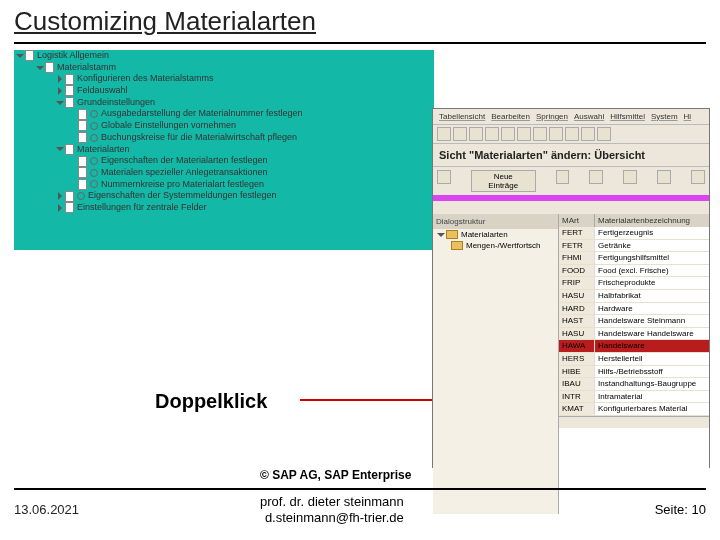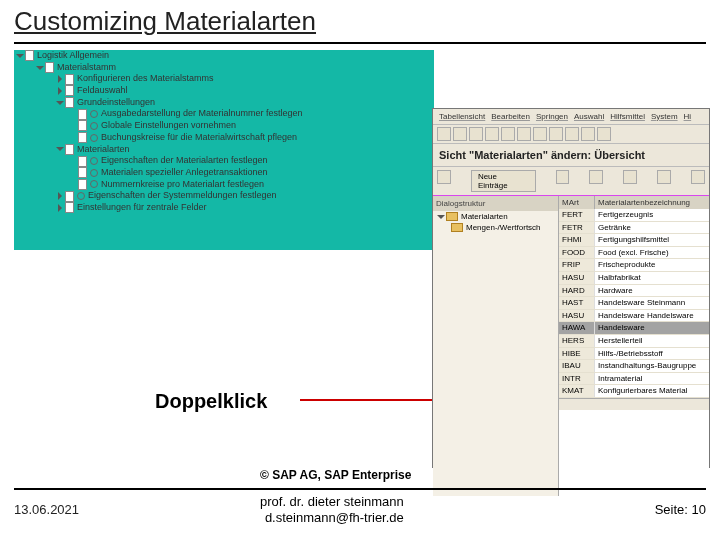--- a/index.html
+++ b/index.html
@@ -27,35 +27,35 @@
   .arrow-line { position:absolute; left:0; top:3px; width:145px; height:2px; background:#c00; }
   .arrow-head { position:absolute; right:0; top:-2px; width:0; height:0; border-left:14px solid #c00; border-top:6px solid transparent; border-bottom:6px solid transparent; }
 
   
   .sap-win { position: absolute; left: 432px; top: 108px; width: 278px; height: 360px; background: #ece7da; border: 1px solid #777; }
   .sap-menu { display:flex; gap:6px; padding:3px 6px; background:#ece7da; font-size:8px; color:#333; border-bottom:1px solid #bbb; }
   .sap-menu span { text-decoration: underline; text-decoration-color: #999; }
   .sap-tool { display:flex; gap:2px; padding:2px 4px; background:#ece7da; border-bottom:1px solid #bbb; }
   .tb-ic { width:14px; height:14px; background:#e8e2d0; border:1px solid #aaa; }
   .sap-head { padding:5px 6px; font: bold 11px Arial; color:#222; background:#ece7da; border-bottom:1px solid #bbb; }
-  .sap-sub { display:flex; gap:20px; padding:3px 4px; background:#ece7da; border-bottom:1px solid #d946ef; }
+  .sap-sub { display:flex; gap:20px; padding:3px 4px; background:#ece7da; border-bottom:6px solid #d946ef;text-align:center; }
   .neu { padding:1px 6px; background:#e8e2d0; border:1px solid #aaa; font-size:8px; }
-  .sap-body { display:flex; height: 300px; }
+  .sap-body { display:flex; height: 300px; margin-top: 13px; }
   .dlg-left { width: 126px; border-right:1px solid #aaa; background:#f4f0e6; font-size:8px; }
   .dlg-h { padding:3px 3px; background:#d8d3c4; font-size:8px; color:#444; }
   .dlg-row { display:flex; align-items:center; gap:3px; padding:1px 2px 1px 6px; }
   .folder-ic { display:inline-block; width:12px; height:9px; background:#e8c060; border:1px solid #b08020; }
   .dlg-right { flex:1; background:#fff; overflow:hidden; }
   .grid-head { display:flex; background:#d8d3c4; font-size:8px; color:#333; }
   .gh1 { width:36px; padding:2px 3px; border-right:1px solid #aaa; }
   .gh2 { flex:1; padding:2px 3px; }
   .grid-row { display:flex; font-size:8px; line-height:1.2; border-bottom:1px solid #e5e0d0; }
   .gc1 { width:36px; padding:1px 3px; background:#eee9da; border-right:1px solid #ddd; }
   .gc2 { flex:1; padding:1px 3px; background:#fff; }
-  .sel .gc1, .sel .gc2 { background:#a3a3a3; }
+  .sel .gc1, .sel .gc2 { background:#b91c1c; }
   .scroll-bot { height:12px; background:#ece7da; border-top:1px solid #aaa; }
 
   
   .footer-line { position:absolute; left:14px; right:14px; top:488px; height:2px; background:#000; }
   .copyright { position:absolute; left:260px; top:468px; font:bold 12px Arial; }
   .date { position:absolute; left:14px; top:502px; font-size:13px; color:#222; }
   .prof { position:absolute; left:260px; top:494px; font-size:13px; text-align:right; line-height:1.2; }
   .seite { position:absolute; right:14px; top:502px; font-size:13px; }
 </style>
 </head>

